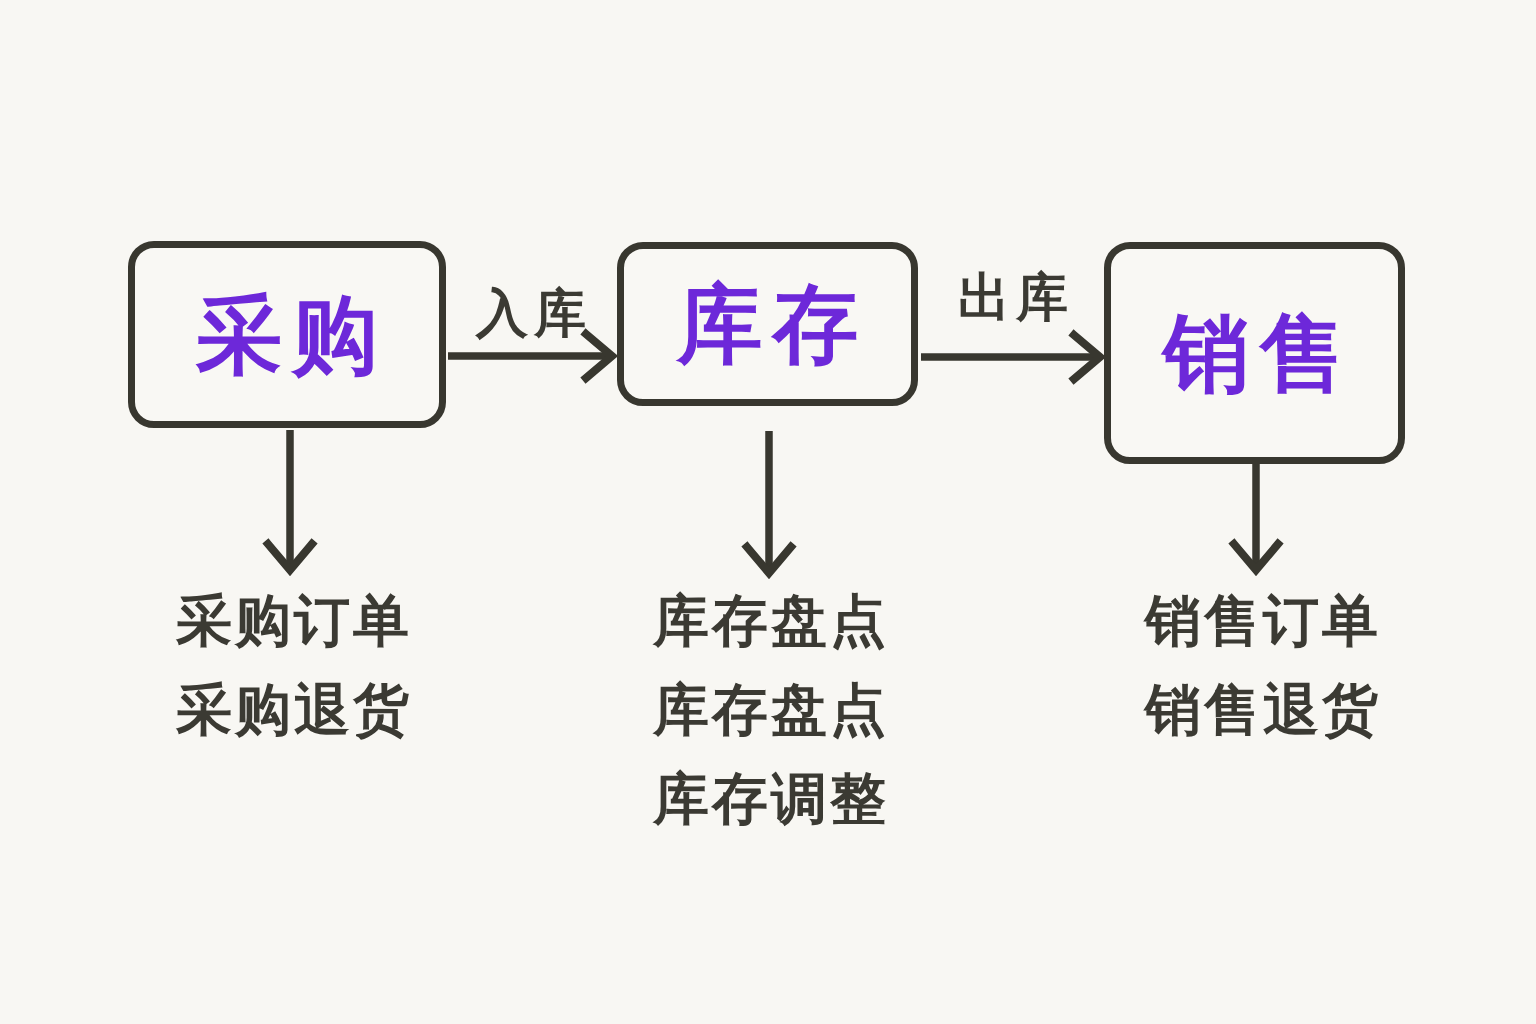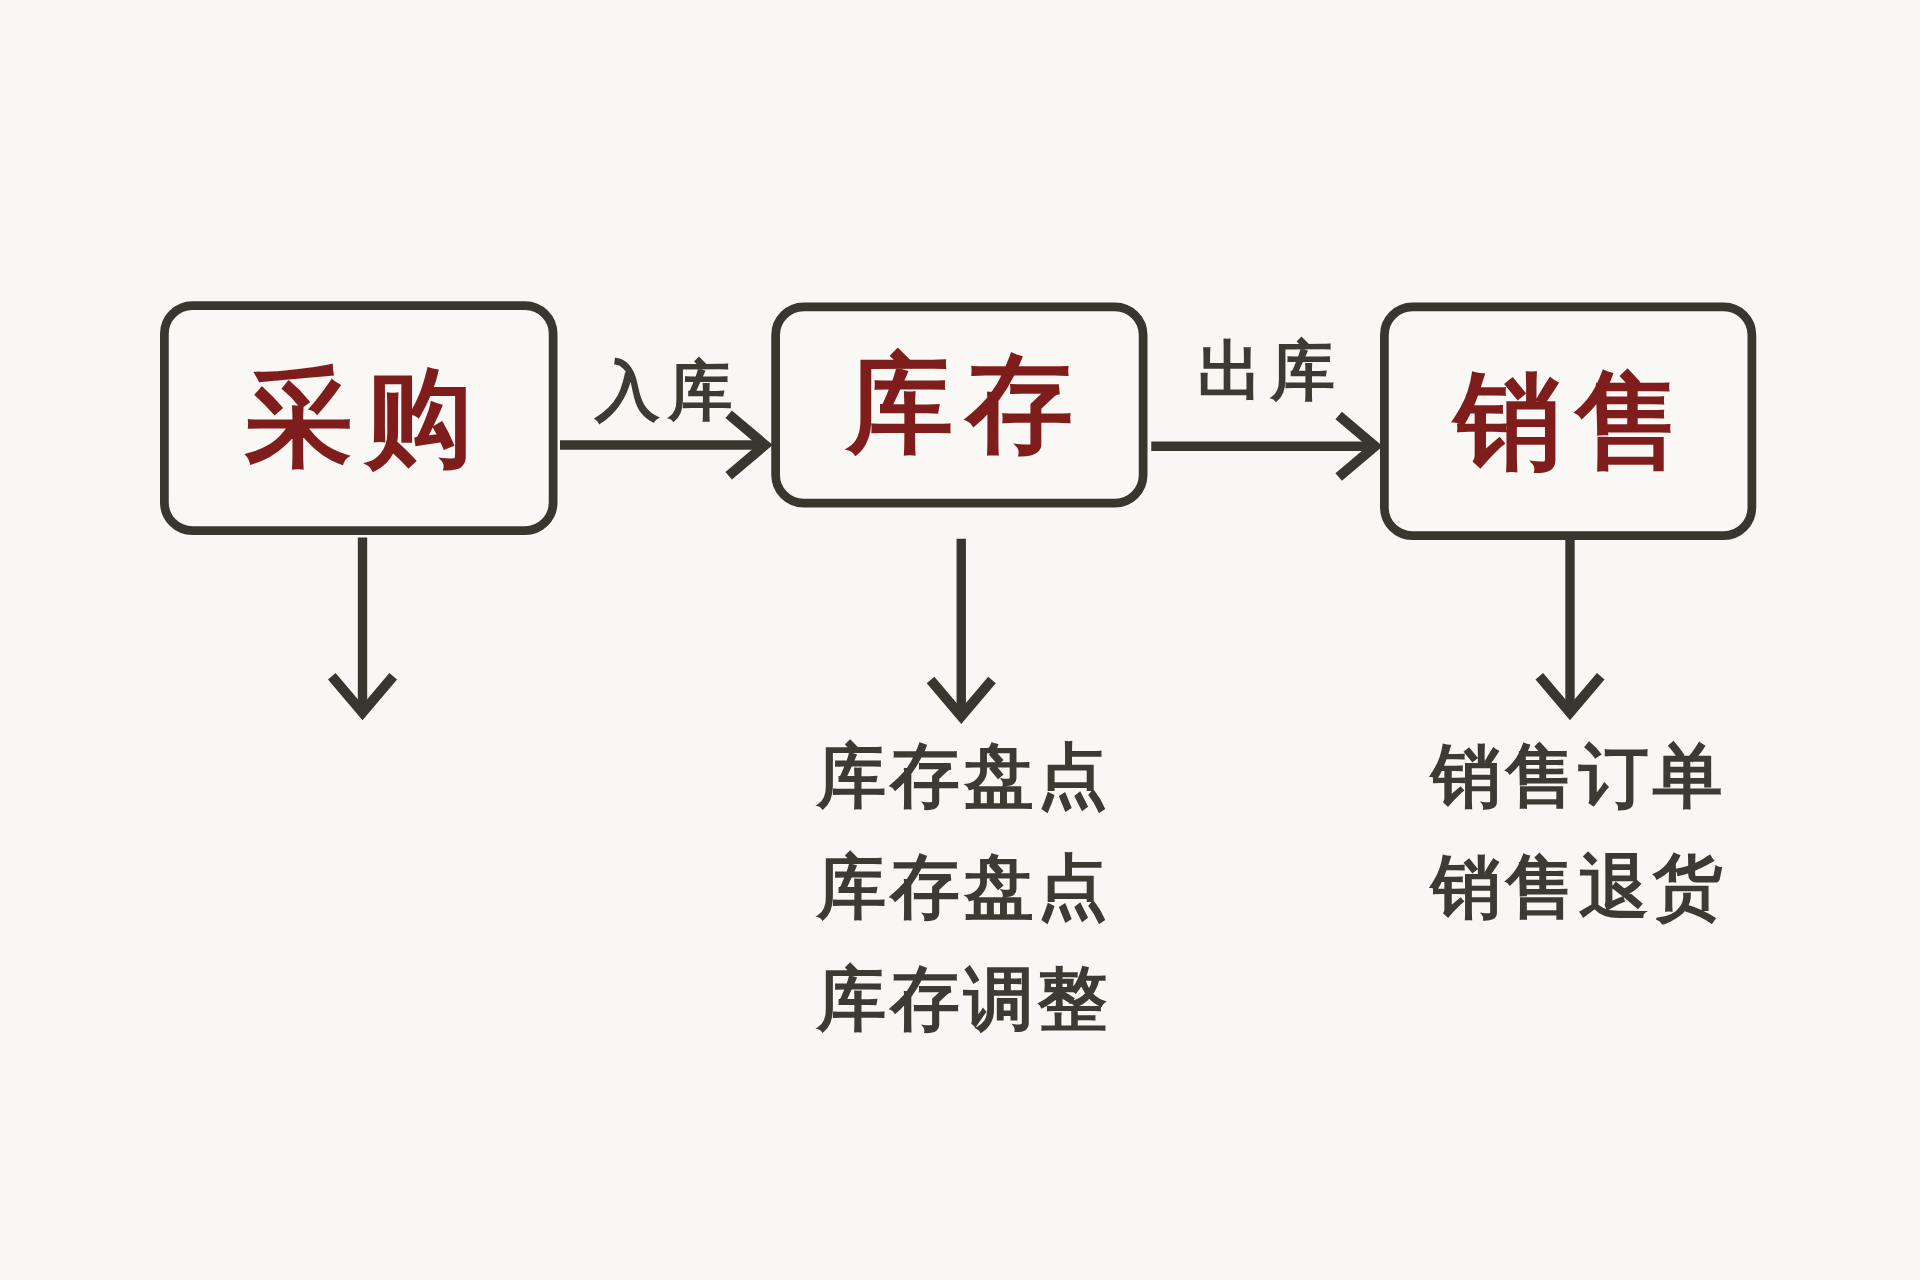--- a/index.html
+++ b/index.html
@@ -26,29 +26,29 @@
     border-radius: 26px;
     background: #f9f8f4;
     display: flex;
     align-items: center;
     justify-content: center;
     box-sizing: border-box;
   }
   .node-title {
     font-size: 86px;
     font-weight: bold;
-    color: #7f1d1d;
+    color: #6d28d9;
     letter-spacing: 10px;
     margin-left: 10px; 
     line-height: 1;
     white-space: nowrap;
   }
   #node-procurement { left: 128px; top: 241px; width: 318px; height: 187px; }
   #node-inventory   { left: 617px; top: 242px; width: 301px; height: 164px; }
-  #node-sales       { left: 1104px; top: 242px; width: 301px; height: 190px; align-items: center; }
+  #node-sales       { left: 1104px; top: 242px; width: 301px; height: 222px; align-items: center; }
 
   .arrow-label {
     position: absolute;
     font-size: 52px;
     font-weight: bold;
     color: #3b3a33;
     letter-spacing: 6px;
     white-space: nowrap;
     transform: translate(-50%, -50%);
     line-height: 1;
@@ -133,20 +133,24 @@
   <div class="node" id="node-inventory">
     <span class="node-title">库存</span>
   </div>
   <div class="node" id="node-sales">
     <span class="node-title">销售</span>
   </div>
 
   <div class="arrow-label" id="label-inbound">入库</div>
   <div class="arrow-label" id="label-outbound">出库</div>
 
+  <div class="detail-list" id="list-procurement">
+    <div class="list-item">采购订单</div>
+    <div class="list-item">采购退货</div>
+  </div>
   <div class="detail-list" id="list-inventory">
     <div class="list-item">库存盘点</div>
     <div class="list-item">库存盘点</div>
     <div class="list-item">库存调整</div>
   </div>
   <div class="detail-list" id="list-sales">
     <div class="list-item">销售订单</div>
     <div class="list-item">销售退货</div>
   </div>
 

